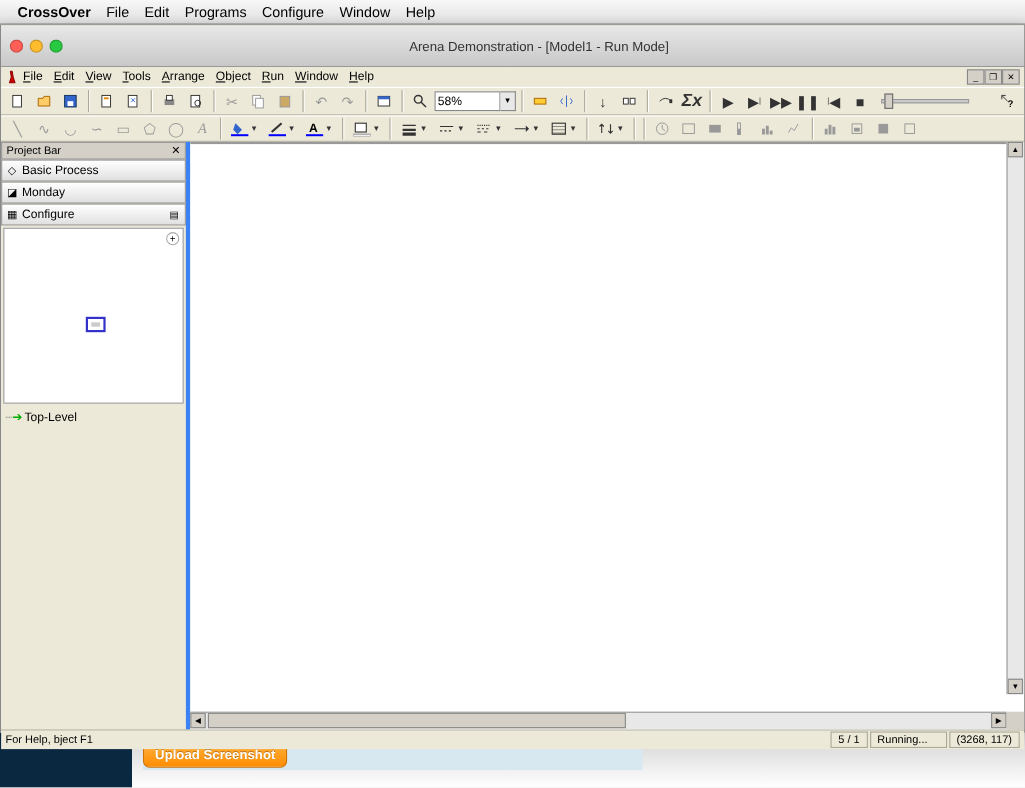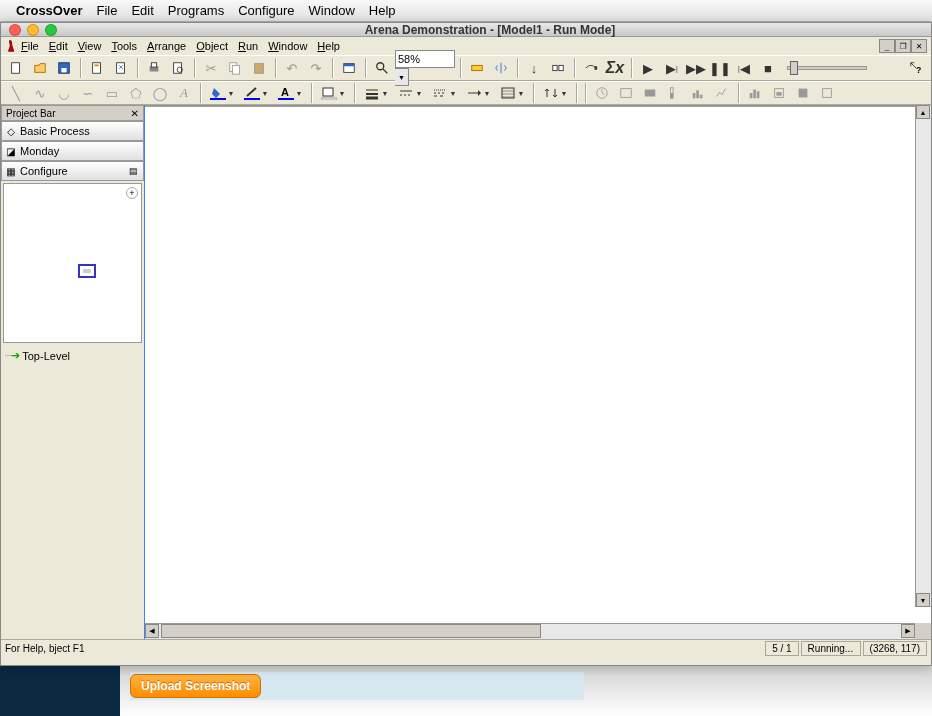--- a/index.html
+++ b/index.html
@@ -6,57 +6,57 @@
 body { width: 932px; height: 716px; background: #e8e8e8; overflow: hidden; position: relative; }
 
 
 .mac-menubar { height: 22px; background: linear-gradient(#f8f8f8, #e0e0e0); border-bottom: 1px solid #b0b0b0; display: flex; align-items: center; padding: 0 8px; font-size: 13px; }
 .mac-menubar .apple { margin-right: 8px; font-size: 15px; }
 .mac-menubar .app-name { font-weight: bold; margin-right: 14px; }
 .mac-menubar .menu-item { margin-right: 14px; cursor: default; }
 
 
 .window { position: absolute; top: 22px; left: 0; width: 932px; height: 644px; background: #ece9d8; border: 1px solid #888; box-shadow: 0 2px 10px rgba(0,0,0,0.2); }
-.titlebar { height: 14px; background: linear-gradient(#e8e8e8, #c8c8c8); border-bottom: 1px solid #999; display: flex; align-items: center; padding: 0 8px; font-weight: bold; }
+.titlebar { height: 38px; background: linear-gradient(#e8e8e8, #c8c8c8); border-bottom: 1px solid #999; display: flex; align-items: center; padding: 0 8px; }
 .traffic-lights { display: flex; gap: 6px; }
 .tl { width: 12px; height: 12px; border-radius: 50%; border: 1px solid rgba(0,0,0,0.2); }
 .tl.red { background: #ff5f57; }
 .tl.yellow { background: #febc2e; }
 .tl.green { background: #28c840; }
 .titlebar-title { flex: 1; text-align: center; font-size: 12px; color: #333; }
 
 
 .app-menubar { height: 18px; background: #ece9d8; display: flex; align-items: center; padding: 0 4px; font-size: 11px; }
 .app-menubar .glass-icon { width: 12px; height: 14px; margin-right: 4px; }
 .app-menubar span.item { margin-right: 10px; cursor: default; }
 .app-menubar span.item u { text-decoration: underline; }
 .app-menubar .right-win-btns { margin-left: auto; display: flex; gap: 0; }
 .right-win-btns .wb { width: 16px; height: 14px; border: 1px solid #888; background: #d4d0c8; font-size: 8px; display: flex; align-items: center; justify-content: center; }
 
 
 .toolbar { height: 26px; background: #ece9d8; border-top: 1px solid #fff; border-bottom: 1px solid #aca899; display: flex; align-items: center; padding: 0 4px; gap: 2px; }
 .toolbar .sep { width: 1px; height: 20px; background: #aca899; margin: 0 3px; box-shadow: 1px 0 0 #fff; }
 .tbtn { width: 22px; height: 22px; display: flex; align-items: center; justify-content: center; cursor: default; font-size: 13px; color: #333; border: 1px solid transparent; }
 .tbtn.disabled { color: #999; }
-.zoom-box { display: flex; align-items: flex-start; flex-direction: column; }
+.zoom-box { display: flex; align-items: flex-end; }
 .zoom-input { width: 60px; height: 18px; font-size: 11px; border: 1px solid #888; padding: 0 2px; }
 .zoom-dd { width: 14px; height: 18px; border: 1px solid #888; border-left: none; background: #e8e8e8; font-size: 7px; display: flex; align-items: center; justify-content: center; }
 .slider-track { width: 80px; height: 4px; background: #ccc; border: 1px solid #999; margin: 0 6px; position: relative; }
 .slider-thumb { position: absolute; width: 8px; height: 14px; background: #d4d0c8; border: 1px solid #666; top: -6px; left: 2px; }
 .ddbtn { width: 32px; height: 22px; display: flex; align-items: center; justify-content: center; border: 1px solid transparent; font-size: 11px; }
 .ddbtn .caret { font-size: 7px; margin-left: 2px; color: #333; }
 
 .toolbar2 { height: 24px; }
 .toolbar2 .tbtn, .toolbar2 .ddbtn { height: 20px; }
 
 
 .main-area { display: flex; height: calc(100% - 22px - 18px - 26px - 24px - 18px); }
 
 
-.project-bar { width: 144px; background: #ece9d8; border-right: 1px solid #3b82f6; display: flex; flex-direction: column; }
+.project-bar { width: 172px; background: #ece9d8; border-right: 4px solid #3b82f6; display: flex; flex-direction: column; }
 .pb-title { height: 16px; background: #d4d0c8; border: 1px solid #999; font-size: 10px; padding: 1px 4px; display: flex; align-items: center; }
 .pb-title .close-x { margin-left: auto; cursor: default; font-size: 10px; }
 .pb-section { height: 20px; border: 1px solid #999; background: linear-gradient(#fff, #e0e0e0); display: flex; align-items: center; font-size: 11px; position: relative; }
 .pb-section .icon { width: 18px; text-align: center; font-size: 10px; }
 .pb-section .label { flex: 1; text-align: left; }
 .pb-section .expand { width: 14px; font-size: 9px; }
 .pb-nav-canvas { flex: 0 0 160px; margin: 2px; border: 1px solid #999; background: #fff; position: relative; }
 .pb-nav-canvas .mini-rect { position: absolute; width: 18px; height: 14px; border: 2px solid #33c; left: 74px; top: 80px; }
 .pb-nav-canvas .mini-fill { width: 8px; height: 4px; background: #ccc; margin: 3px; }
 .pb-nav-canvas .plus { position: absolute; right: 3px; top: 3px; width: 12px; height: 12px; border: 1px solid #aaa; border-radius: 50%; font-size: 9px; display: flex; align-items: center; justify-content: center; }
@@ -479,16 +479,16 @@
         </div>
         <div class="scroll-corner"></div>
       </div>
     </div>
   </div>
 
   <div class="status-bar">
     <span>For Help, bject F1</span>
     <span class="spacer"></span>
     <span class="cell">5 / 1</span>
-    <span class="cell" style="width:60px">Running...</span>
+    <span class="cell" style="width:70px">Running...</span>
     <span class="cell">(3268, 117)</span>
   </div>
 </div>
 
 </body></html>

